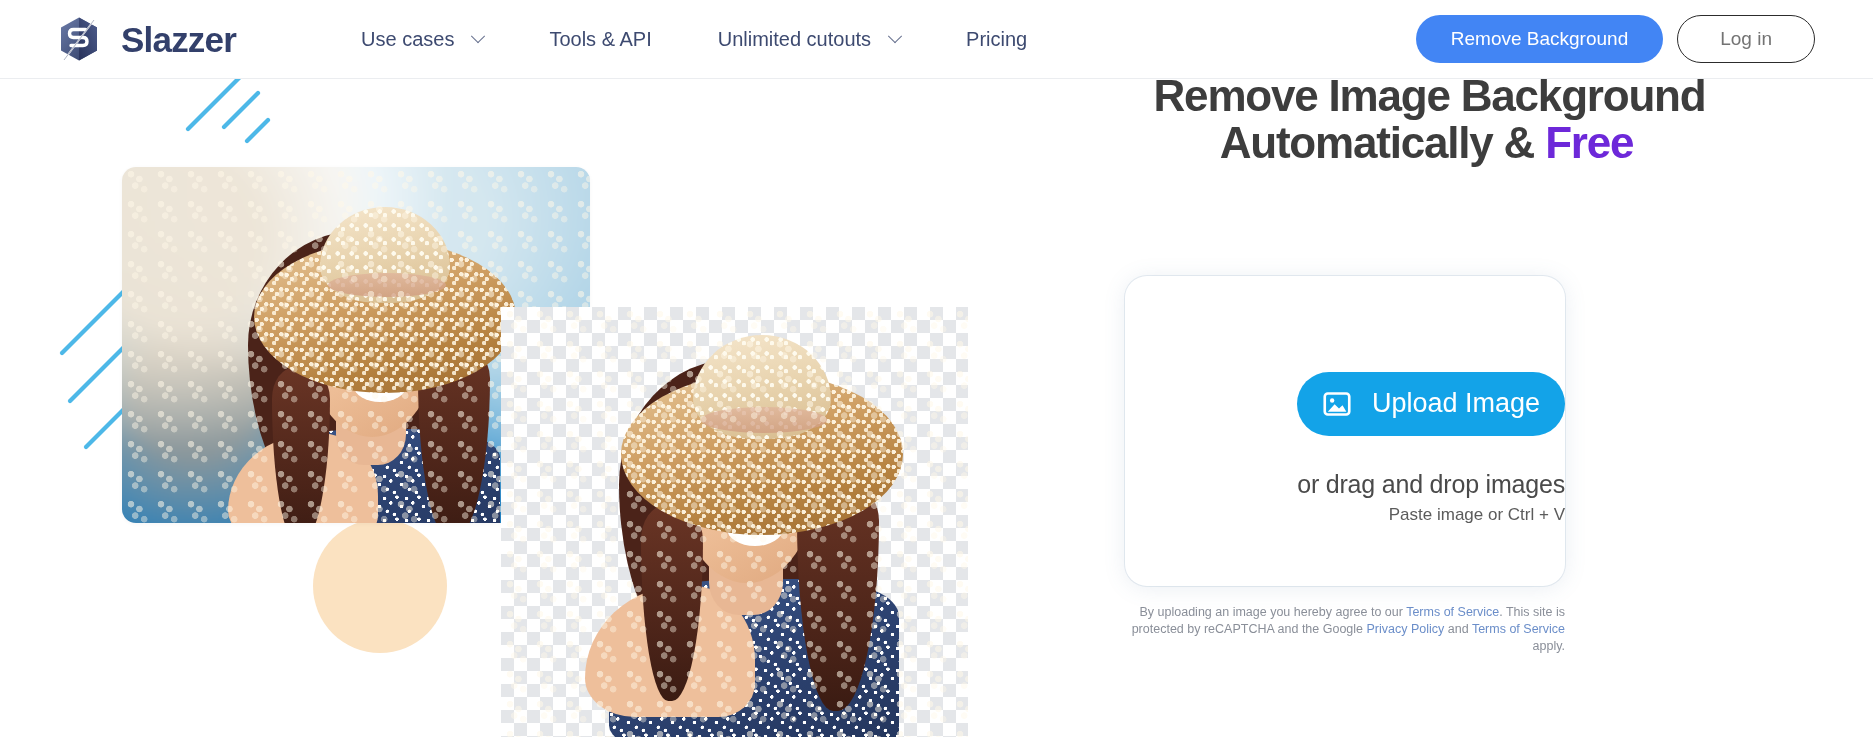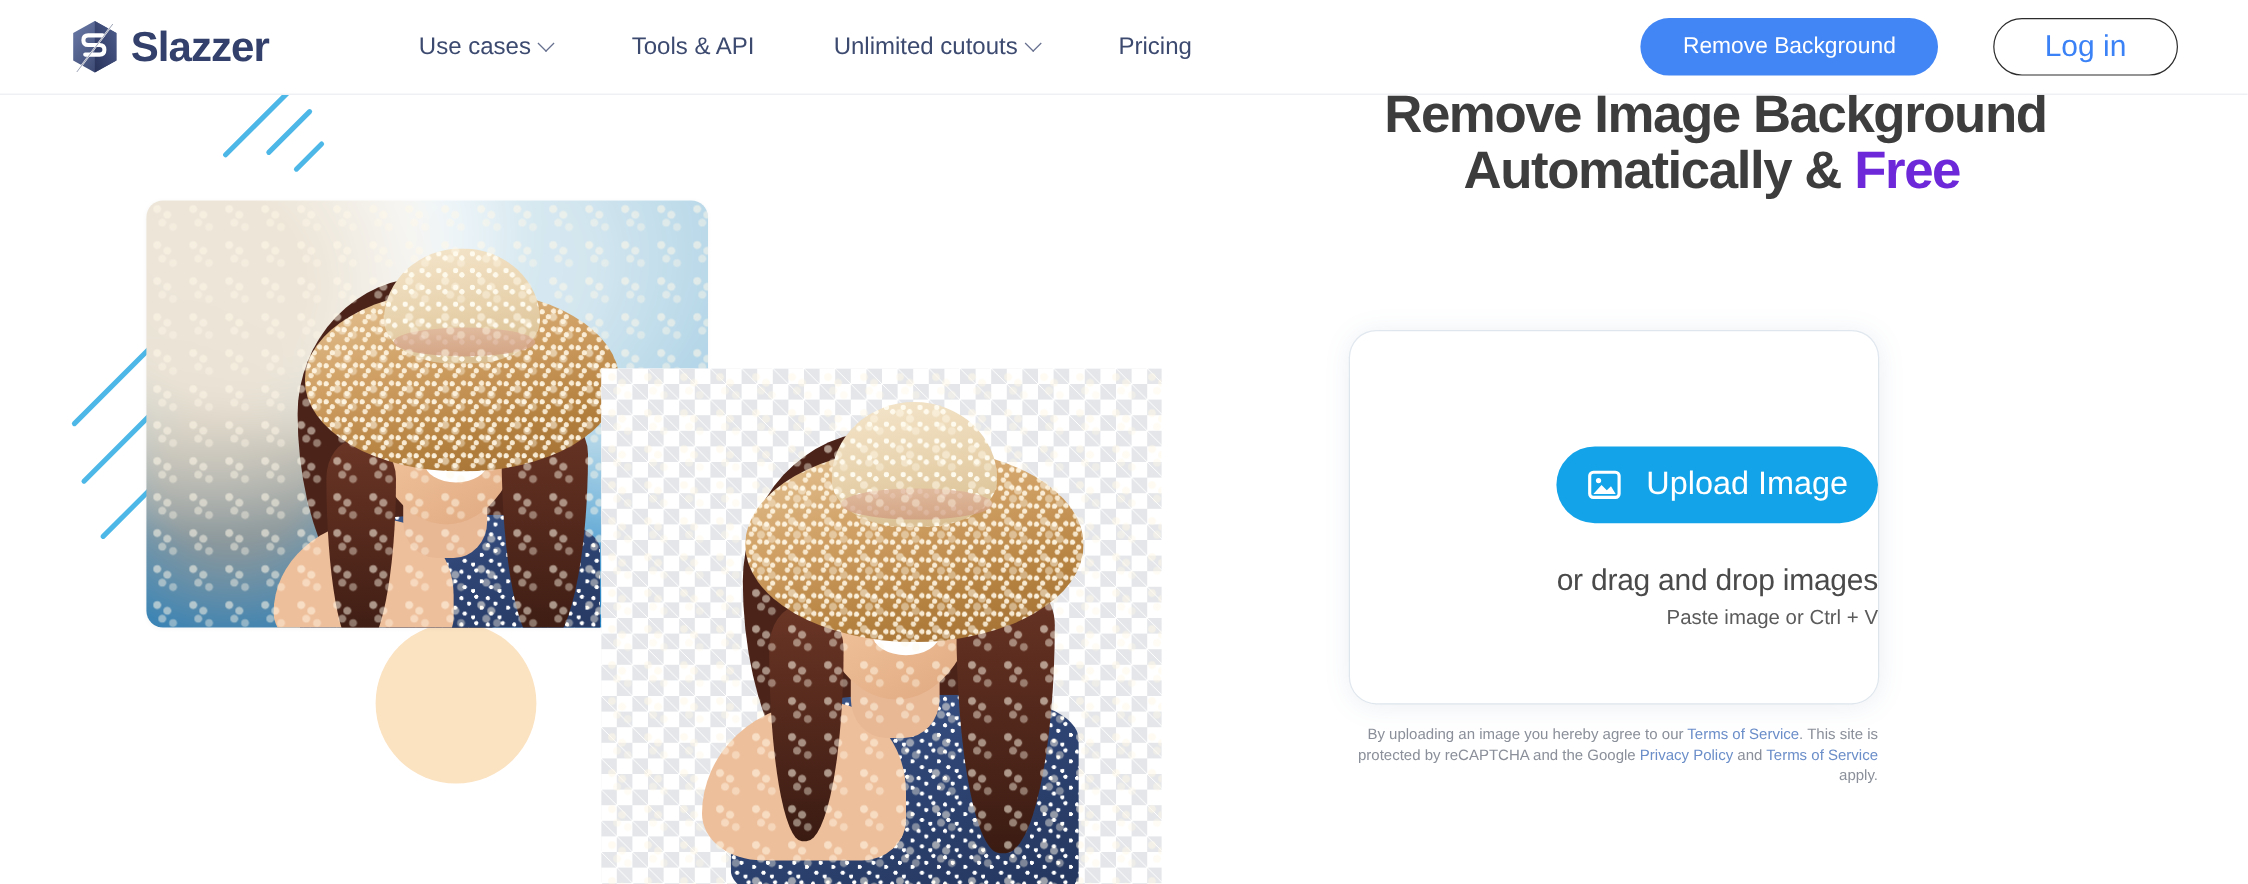--- a/index.html
+++ b/index.html
@@ -35,71 +35,72 @@
     width: 42px; height: 46px;
     position: relative;
     display: block;
   }
   .brand-name {
     font-size: 35px;
     font-weight: 700;
     color: #33406b;
     letter-spacing: -0.8px;
     line-height: 1;
+    margin-left: 12px;
   }
 
   .nav {
     display: flex;
     align-items: center;
     margin-left: 92px;
     gap: 0px;
   }
   .nav-item {
     display: flex;
     align-items: center;
-    gap: 8px;
+    gap: 19px;
     font-size: 20px;
     color: #3d4a70;
     padding: 0 33px;
     cursor: pointer;
     white-space: nowrap;
   }
   .chev {
     display: inline-block;
     width: 10px; height: 10px;
     border-right: 1.8px solid #67718f;
     border-bottom: 1.8px solid #67718f;
     transform: rotate(45deg) translate(-2px,-2px);
   }
 
   .header-actions {
     margin-left: auto;
     margin-right: 58px;
     display: flex;
     align-items: center;
-    gap: 46px;
+    gap: 14px;
   }
   .btn-remove-bg {
     background: #4285f4;
     color: #ffffff;
     border: none;
     border-radius: 999px;
     font-size: 19px;
     font-family: "Liberation Sans", sans-serif;
     height: 48px;
     padding: 0 35px;
     cursor: pointer;
     white-space: nowrap;
   }
   .btn-login {
     background: #ffffff;
-    color: #3b82f6;
+    color: #737373;
     border: 1.6px solid #2c2c2c;
     border-radius: 999px;
-    font-size: 25px;
+    font-size: 19px;
     font-family: "Liberation Sans", sans-serif;
     height: 48px;
     padding: 0 42px;
     cursor: pointer;
     white-space: nowrap;
   }
 
   
   .hero-visual {
     position: absolute;

